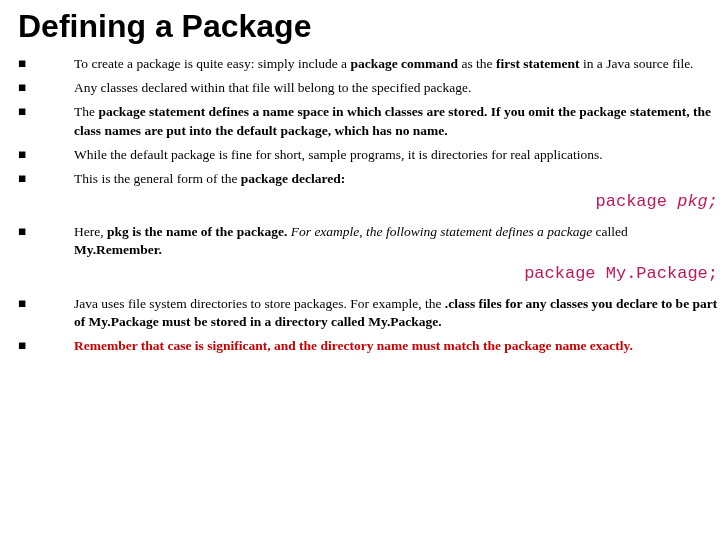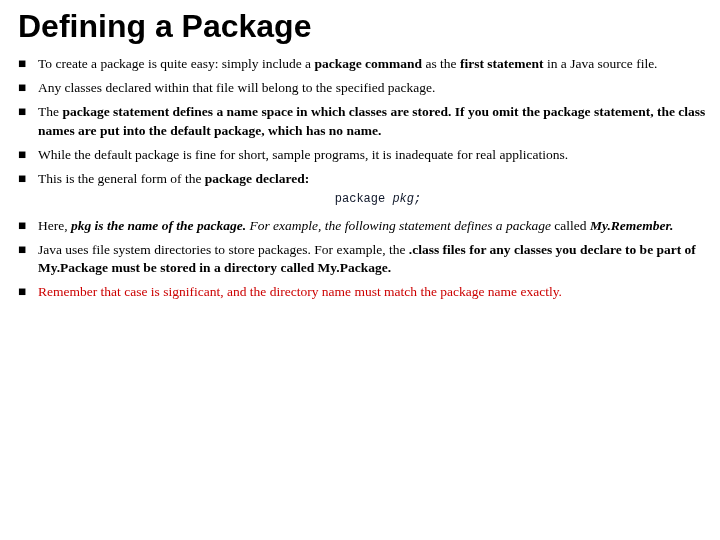--- a/index.html
+++ b/index.html
@@ -47,46 +47,47 @@
 
     .bullet-symbol {
       flex-shrink: 0;
       width: 16px;
       margin-right: 4px;
       font-size: 13.5px;
     }
 
     .bullet-content {
       flex: 1;
+      margin-left: 36px;
     }
 
     .centered-code {
-      text-align: center;
+      text-align: right;
       font-family: 'Courier New', Courier, monospace;
-      font-size: 12px;
+      font-size: 17px;
       margin: 3px 0 3px 0;
-      color: #0f172a;
+      color: #be185d;
     }
 
     .italic-script {
       font-style: italic;
       font-family: 'Times New Roman', Times, serif;
     }
 
     .bold-text {
       font-weight: bold;
     }
 
     .red-text {
       color: #cc0000;
+      font-weight: bold;
     }
 
     .bold-italic {
       font-weight: bold;
-      font-style: italic;
     }
   </style>
 </head>
 <body>
 
 <div class="page-container">
   <h1 class="title">Defining a Package</h1>
 
   <ul class="bullet-list">
 
@@ -107,36 +108,37 @@
     <li>
       <span class="bullet-symbol">■</span>
       <span class="bullet-content">
         The <span class="bold-text">package statement defines a name space in which classes are stored. If you omit the package statement, the class names are put into the default package, which has no name.</span>
       </span>
     </li>
 
     <li>
       <span class="bullet-symbol">■</span>
       <span class="bullet-content">
-        While the default package is fine for short, sample programs, it is inadequate for real applications.
+        While the default package is fine for short, sample programs, it is directories for real applications.
       </span>
     </li>
 
     <li>
       <span class="bullet-symbol">■</span>
       <span class="bullet-content">
         This is the general form of the <span class="bold-text">package declared:</span>
         <div class="centered-code">package <em>pkg;</em></div>
       </span>
     </li>
 
     <li>
       <span class="bullet-symbol">■</span>
       <span class="bullet-content">
         Here, <span class="bold-italic">pkg is the name of the package.</span> <span class="italic-script">For example, the following statement defines a package</span> called <span class="bold-italic">My.Remember.</span>
+        <div class="centered-code">package My.Package;</div>
       </span>
     </li>
 
     <li>
       <span class="bullet-symbol">■</span>
       <span class="bullet-content">
         Java uses file system directories to store packages. For example, the <span class="bold-text">.class files for any classes you declare to be part of My.Package must be stored in a directory called My.Package.</span>
       </span>
     </li>
 

